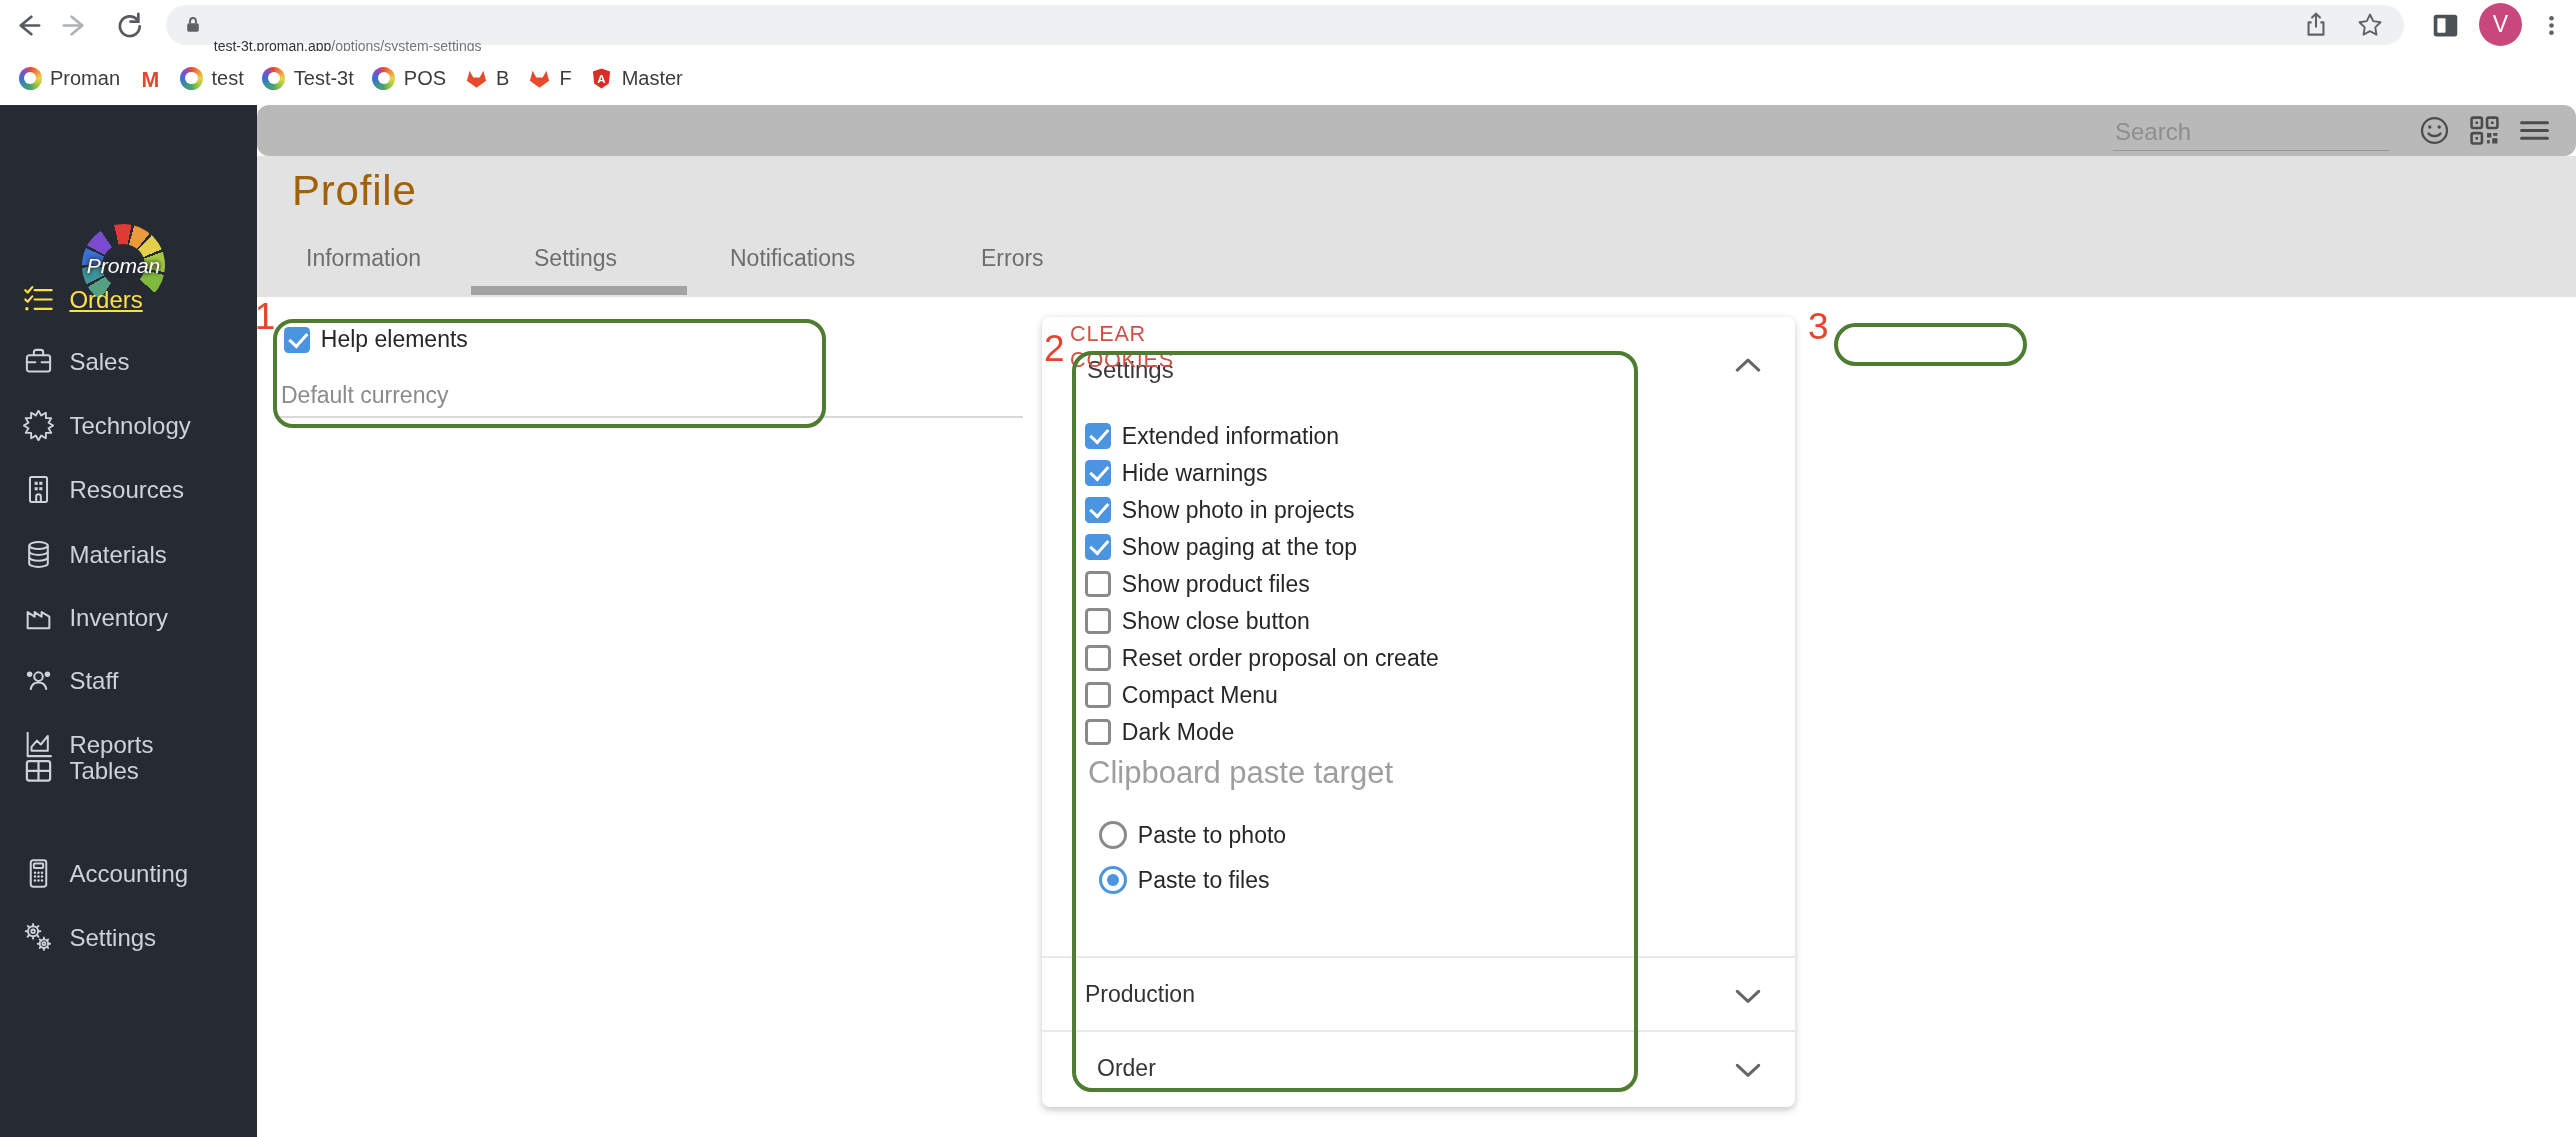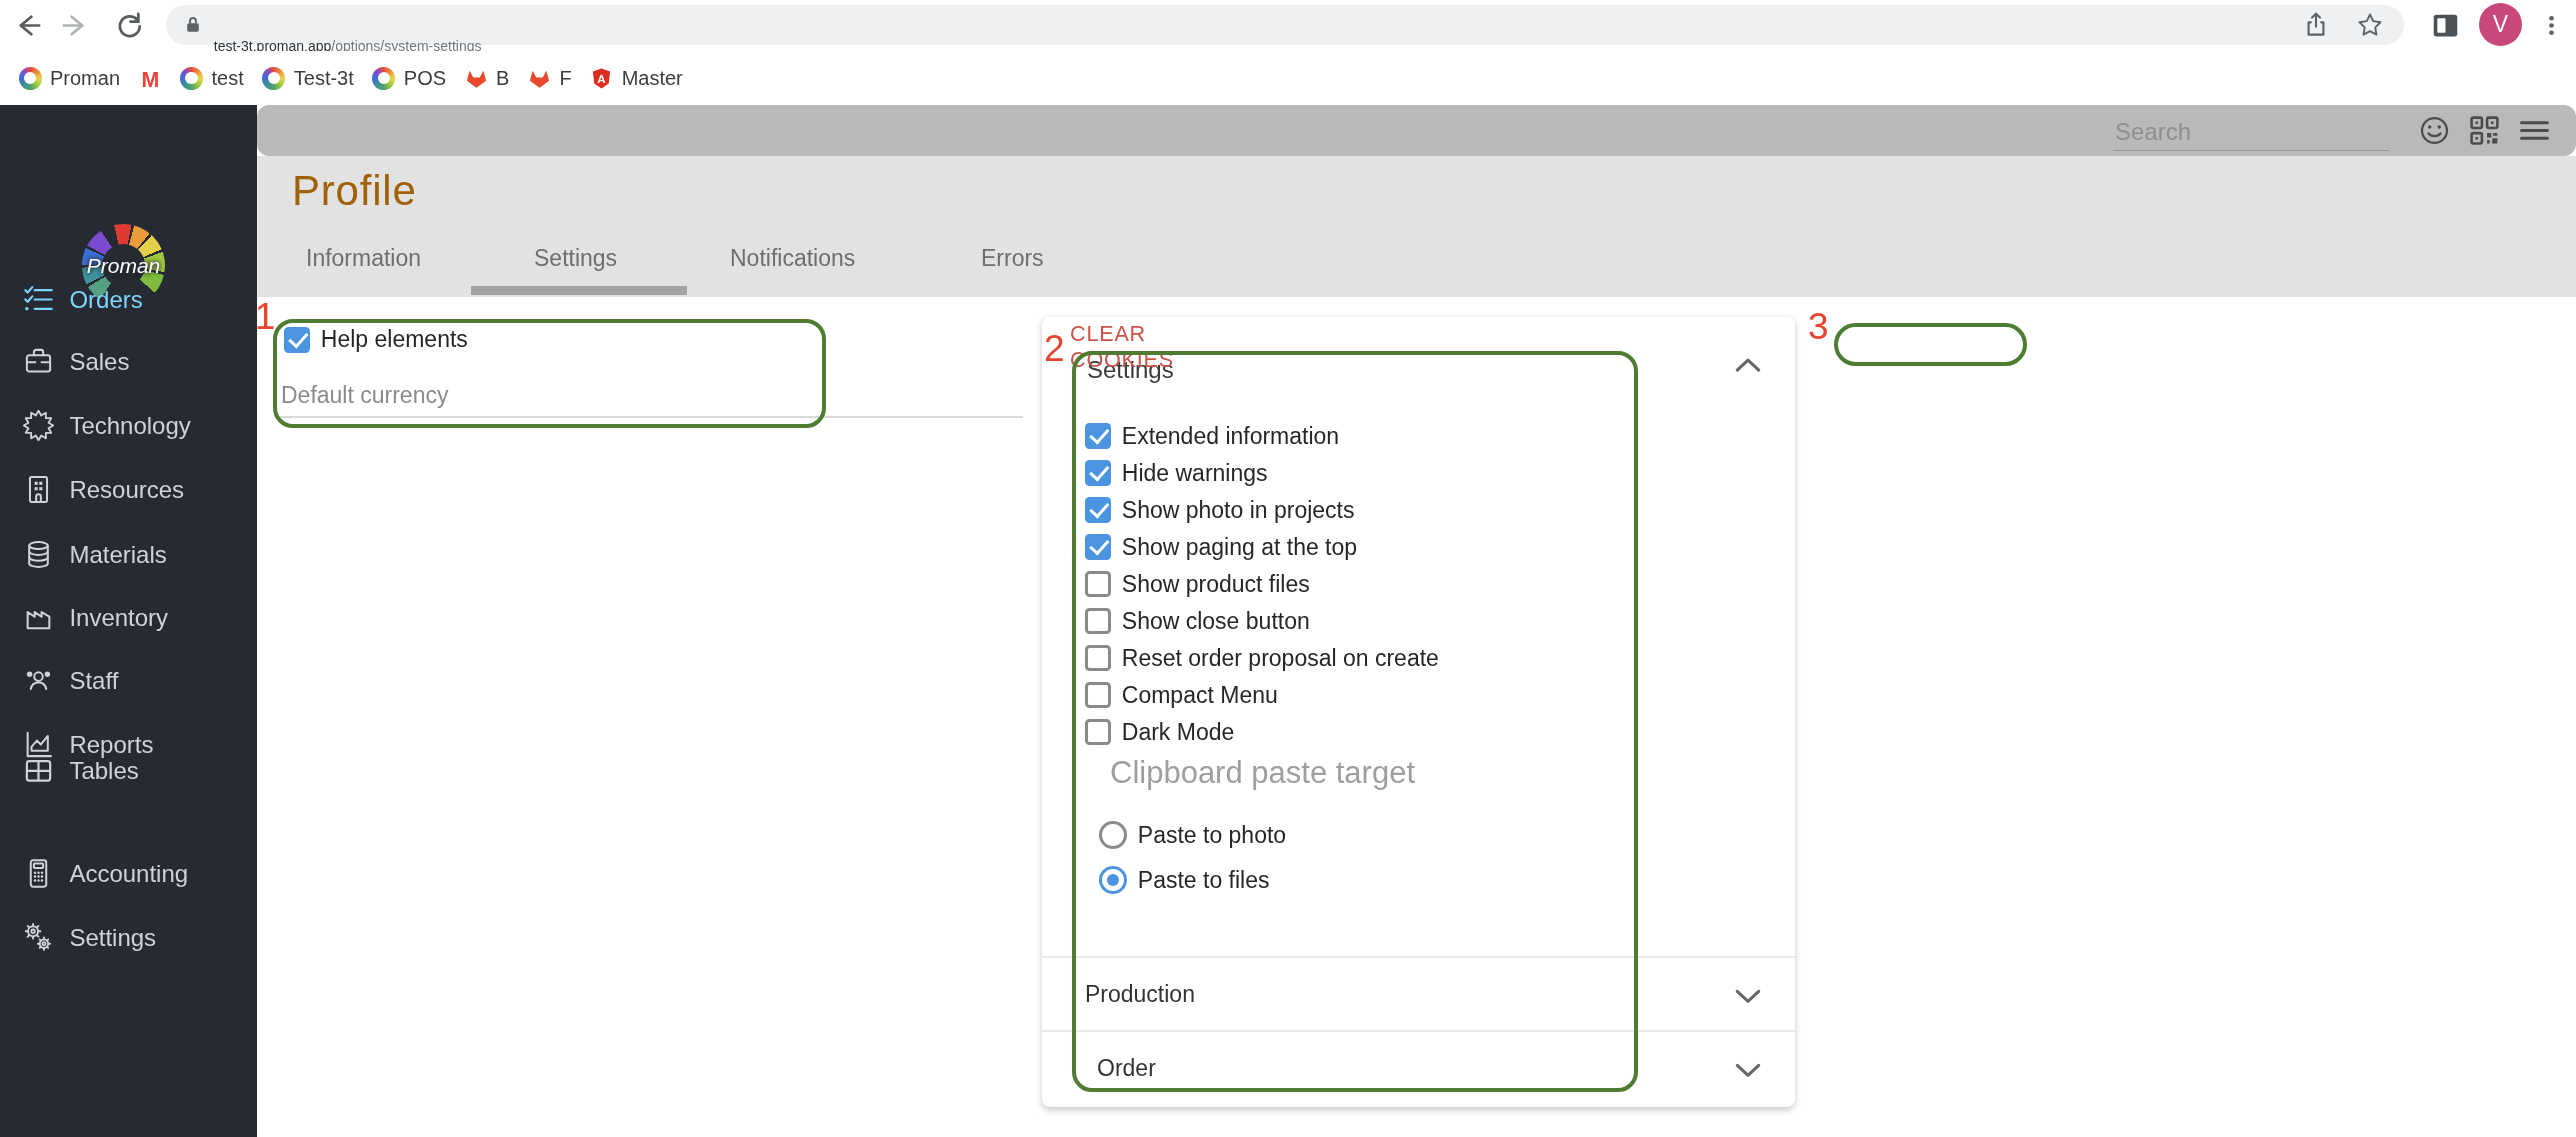--- a/index.html
+++ b/index.html
@@ -30,21 +30,21 @@
           #55a083 0 24deg,#262b33 24deg 28deg,#3f939b 28deg 52deg,#262b33 52deg 56deg,
           #3a6fd4 56deg 80deg,#262b33 80deg 84deg,#7a4bd1 84deg 112deg,#262b33 112deg 132deg,
           #dd3b33 132deg 156deg,#262b33 156deg 160deg,#ec9b3a 160deg 184deg,#262b33 184deg 188deg,
           #e3cf4a 188deg 212deg,#262b33 212deg 216deg,#a3c83e 216deg 244deg,#262b33 244deg 248deg,
           #7fb93e 248deg 276deg,#262b33 276deg 360deg);}
   .logo::before{content:"";position:absolute;inset:20px;border-radius:50%;background:#262b33;}
   .logo-text{position:absolute;left:0;top:30px;width:83px;text-align:center;font-style:italic;font-size:21px;color:#fff;
              text-shadow:0 0 4.6px #262b33,0 0 4.6px #262b33;}
   .nav-item{position:absolute;left:0;width:257px;height:51px;display:flex;align-items:center;padding-left:23px;box-sizing:border-box;cursor:pointer;color:#cfd3d8;}
   .nav-item .lbl{font-size:24px;margin-left:15.4px;}
-  .nav-item.active{color:#7dd3fc;}
+  .nav-item.active{color:#fde047;text-decoration:underline;}
 
   .appheader{position:absolute;left:257px;top:105px;width:2319px;height:51px;background:#b9b9b9;border-radius:12px;}
   .search-wrap{position:absolute;left:1856px;top:6.2px;width:276px;height:39px;border-bottom:1.5px solid #979797;}
   .search-input{width:100%;height:100%;background:transparent;border:none;outline:none;font-size:24px;color:#555;font-family:"Liberation Sans",sans-serif;}
   .search-input::placeholder{color:#8e8e8e;}
   .hd-ico{position:absolute;top:10px;width:31px;height:31px;cursor:pointer;}
 
   .titlezone{position:absolute;left:257px;top:156px;width:2319px;height:142px;background:#e2e2e2;}
   .page-title{position:absolute;left:35px;top:10.8px;font-size:42px;color:#a16207;letter-spacing:0.8px;}
   .tab{position:absolute;top:89px;font-size:23px;color:#6e6e6e;cursor:pointer;}
@@ -58,21 +58,21 @@
   .cb.on{background:#4a94e0;}
   .cb.on::after{content:"";position:absolute;left:8.5px;top:2.3px;width:7.7px;height:14.6px;border-right:3.1px solid #fff;border-bottom:3.1px solid #fff;transform:rotate(42deg);}
   .cb.off{border:3.1px solid #8a8a8a;background:#fff;}
   .cb-label{font-size:23px;color:#262626;margin-left:10.8px;white-space:nowrap;}
   .field-label{font-size:23px;color:#8b8b8b;}
   .field-line{position:absolute;height:1.5px;background:#d9d9d9;}
 
   
   .card{position:absolute;left:785px;top:20px;width:753px;height:790px;background:#fff;border-radius:7.7px;box-shadow:0 2.3px 7.7px rgba(0,0,0,.22);}
   .panel-title{position:absolute;font-size:24px;color:#3a3a3a;}
-  .sec-heading{position:absolute;font-size:31px;color:#9e9e9e;margin-left:22px;}
+  .sec-heading{position:absolute;font-size:31px;color:#9e9e9e;}
   .rd{position:relative;width:28px;height:28px;border-radius:50%;box-sizing:border-box;border:3.1px solid #8a8a8a;background:#fff;flex:0 0 auto;cursor:pointer;}
   .rd.on{border-color:#4a94e0;}
   .rd.on::after{content:"";position:absolute;left:4.6px;top:4.6px;width:12.3px;height:12.3px;border-radius:50%;background:#4a94e0;}
   .divider{position:absolute;height:1.5px;background:#e9e9e9;}
   .acc-label{position:absolute;font-size:23px;color:#333;cursor:pointer;}
   .chev{position:absolute;cursor:pointer;}
 
   
   .anno-num{position:absolute;font-size:37px;color:#e8432c;}
   .anno-box{position:absolute;border:4.6px solid #4e7c30;border-radius:20px;pointer-events:none;}

